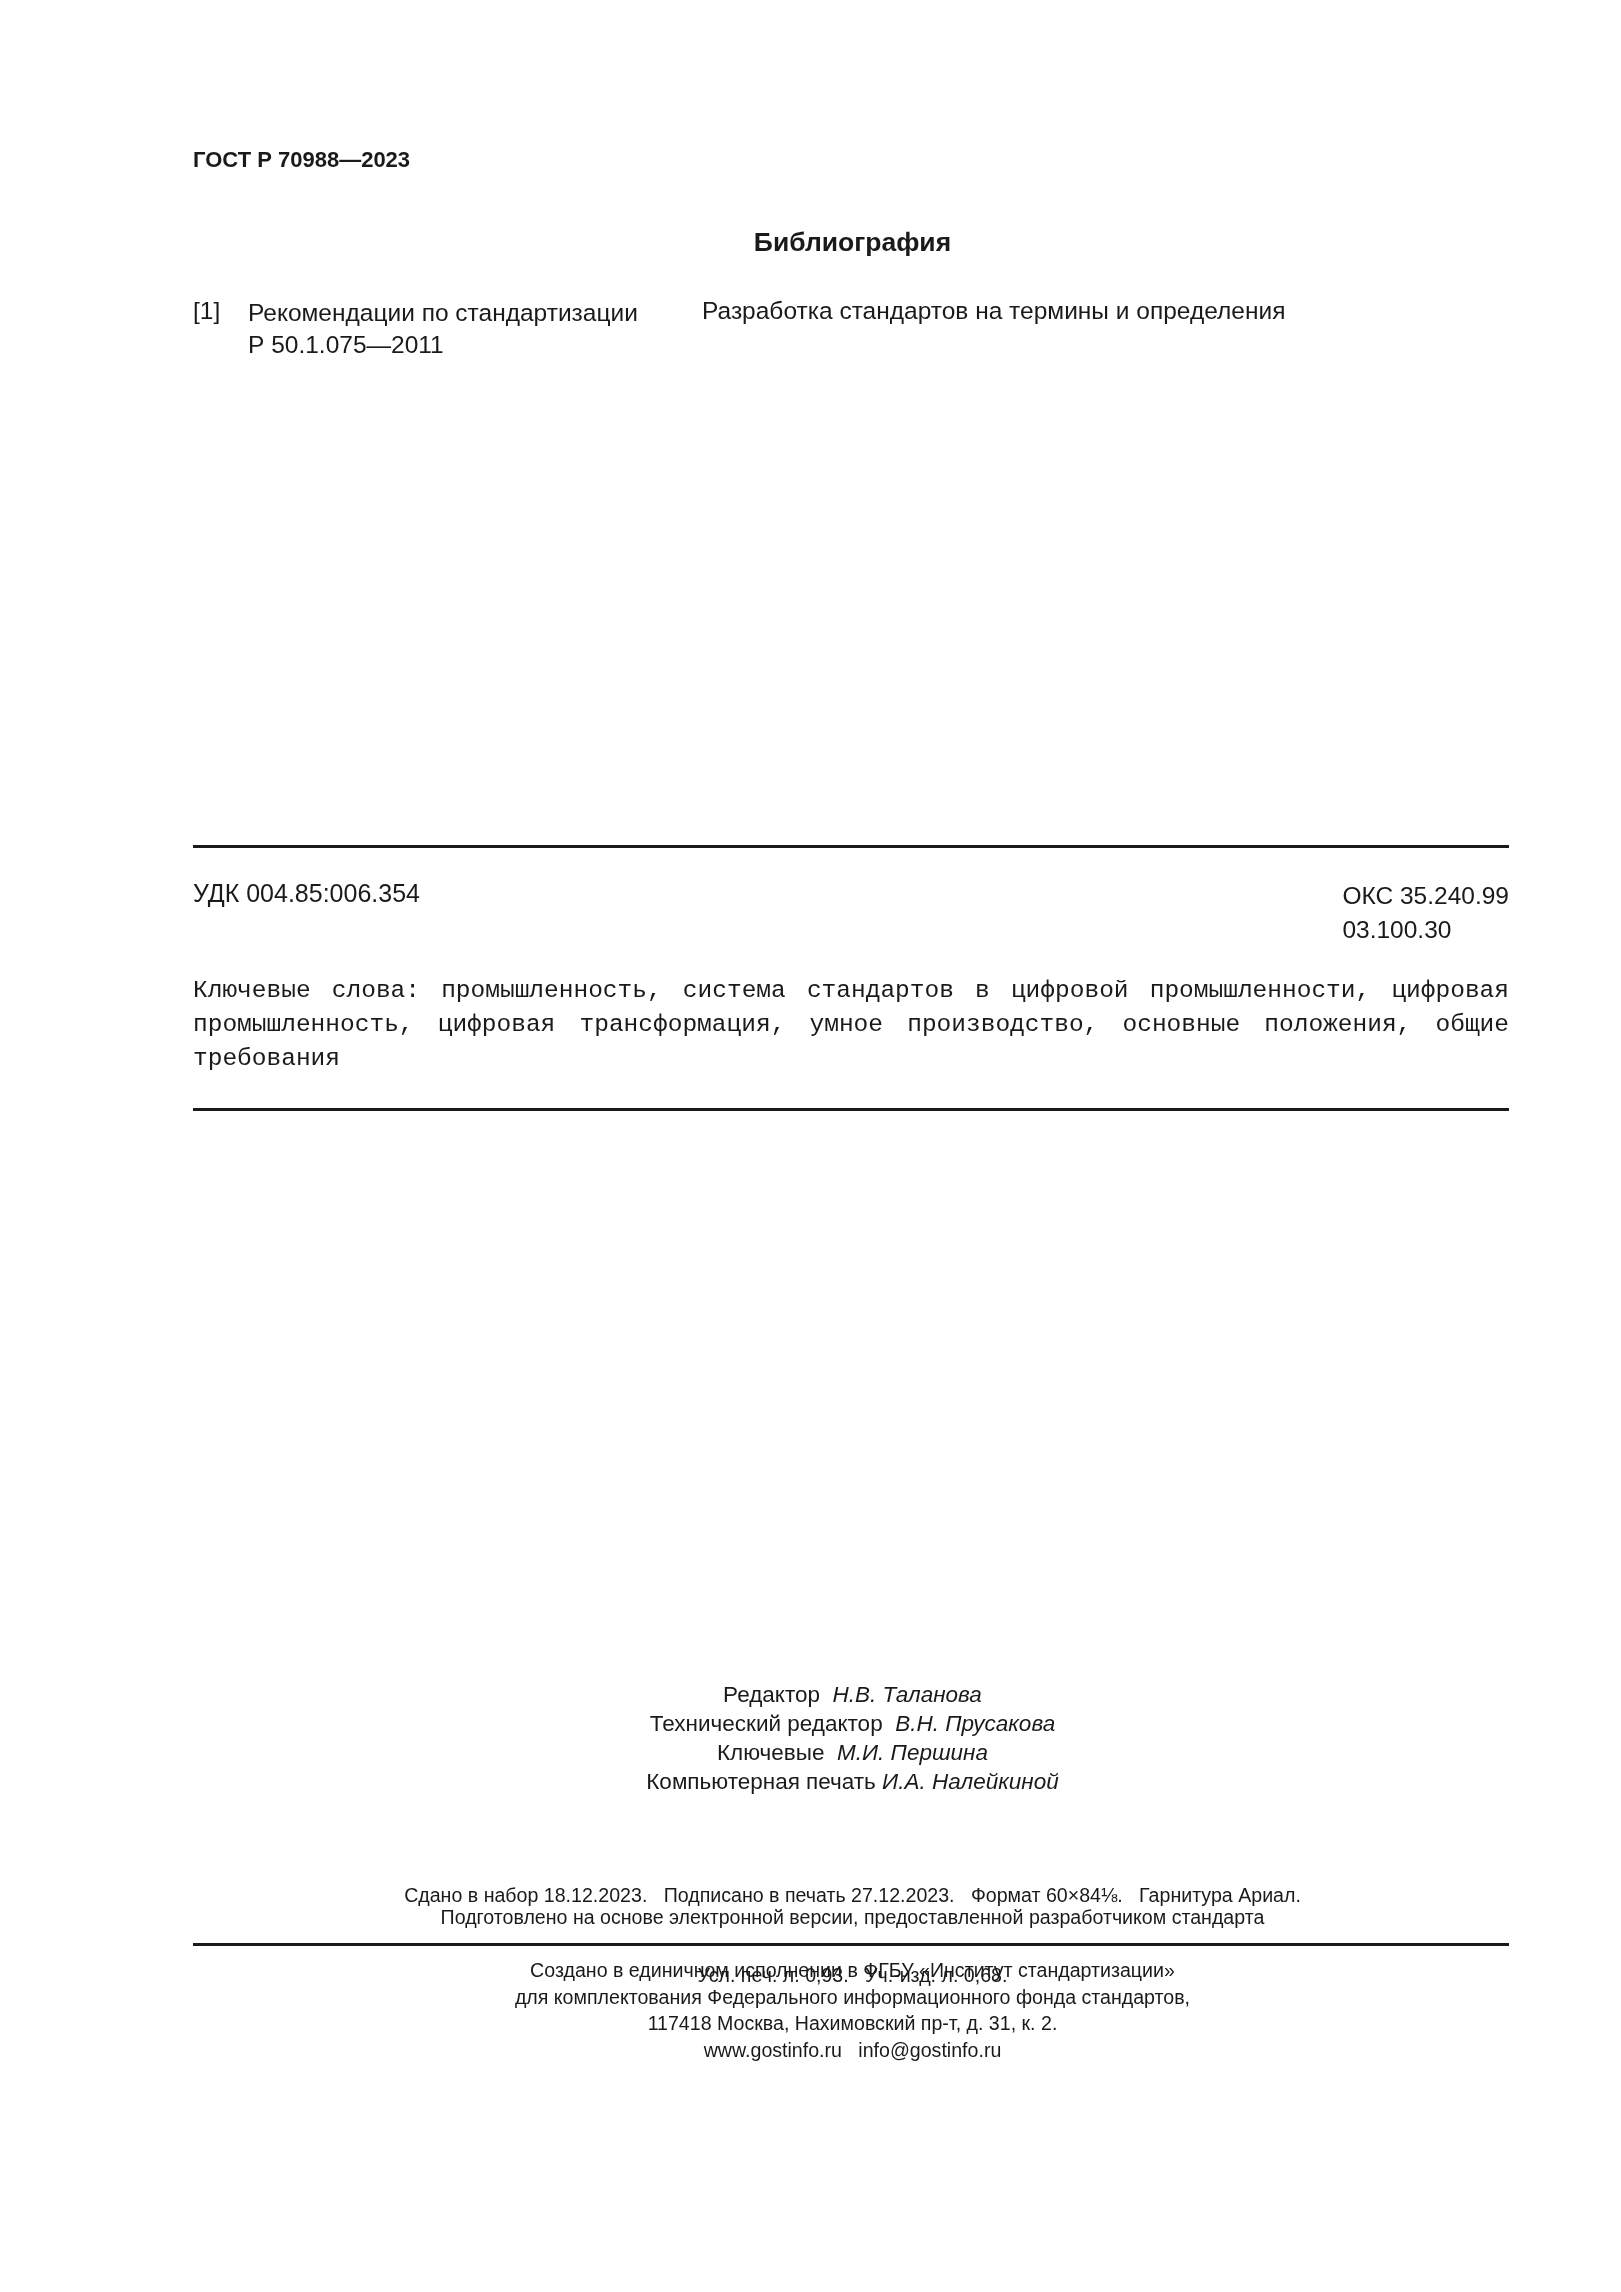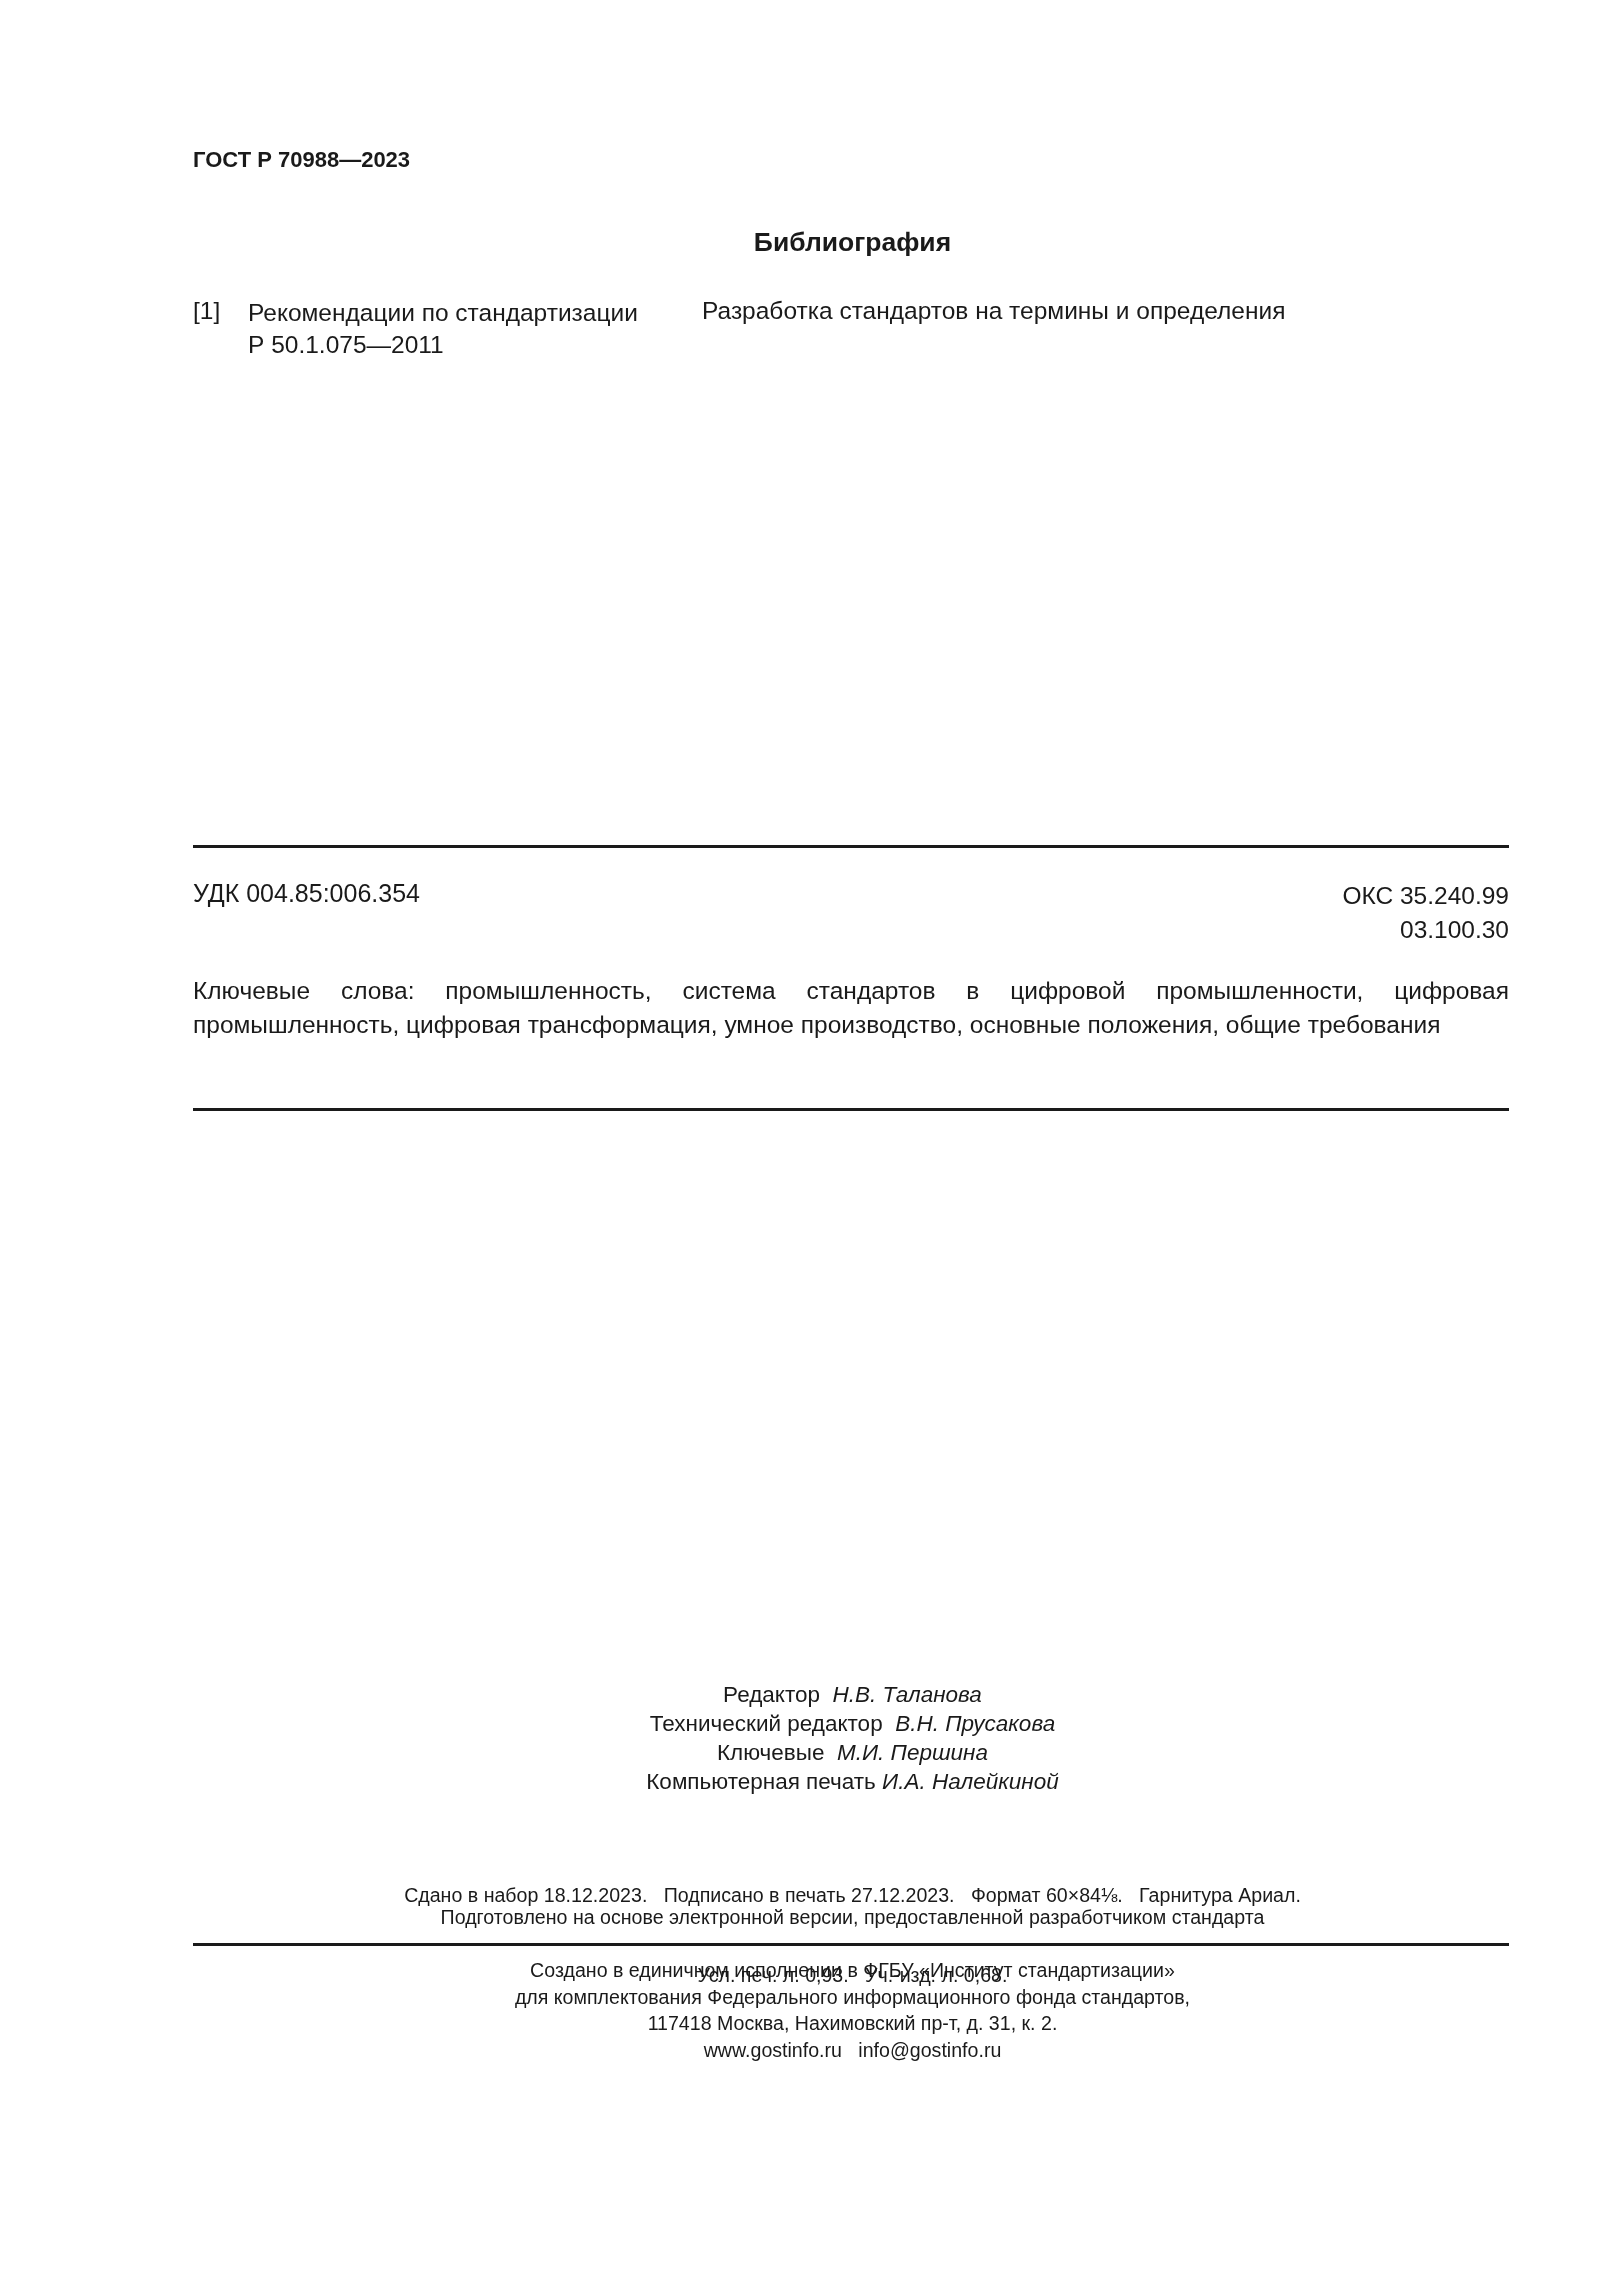--- a/index.html
+++ b/index.html
@@ -6,21 +6,21 @@
   body { width: 1621px; height: 2293px; position: relative; overflow: hidden;
          font-family: "Liberation Sans", sans-serif; color: #1a1a1a; }
   .abs { position: absolute; white-space: nowrap; }
   .std-id { left: 193px; top: 147px; font-size: 22px; font-weight: bold; }
   .bib-title { left: 0; width: 1705px; top: 227px; font-size: 26.5px; font-weight: bold; text-align: center; }
   .bib-num { left: 193px; top: 297px; font-size: 24.5px; }
   .bib-src { left: 248px; top: 297px; font-size: 24.5px; line-height: 32px; }
   .bib-desc { left: 702px; top: 297px; font-size: 24.5px; }
   .rule { position: absolute; left: 193px; width: 1316px; height: 2.9px; background: #1a1a1a; }
   .udk { left: 193px; top: 879px; font-size: 25px; }
-  .oks { right: 112px; top: 879px; font-size: 24.5px; text-align: right; line-height: 34px; }
+  .oks { right: 112px; top: 879px; font-size: 24.5px; line-height: 34px; }
   .keywords { position: absolute; left: 193px; top: 974px; width: 1316px; font-size: 24.5px;
               line-height: 34px; text-align: justify; }
   .credits { left: 0; width: 1705px; top: 1680px; font-size: 22.5px; text-align: center; line-height: 29px; }
   .credits i { font-style: italic; }
   .pub { left: 0; width: 1705px; top: 1829px; font-size: 19.6px; text-align: center; line-height: 26.5px; }
   .prepared { left: 0; width: 1705px; top: 1906px; font-size: 19.6px; text-align: center; }
   .created { left: 0; width: 1705px; top: 1957px; font-size: 19.6px; text-align: center; line-height: 26.5px; }
 </style>
 </head>
 <body>
@@ -37,21 +37,21 @@
 <div class="abs bib-desc">Разработка стандартов на термины и определения</div>
 
 <div class="rule" style="top: 845px;"></div>
 
 <div class="abs udk">УДК 004.85:006.354</div>
 <div class="abs oks">
   <div>ОКС 35.240.99</div>
   <div>03.100.30</div>
 </div>
 
-<div class="keywords" lang="ru" style="hyphens: auto;">Ключевые слова: промышленность, система стандартов в цифровой промышленности, цифровая промышленность, цифровая трансформация, умное производство, основные положения, общие требования</div>
+<div class="keywords" lang="ru" style="hyphens: auto; font-family: Liberation Mono, monospace;">Ключевые слова: промышленность, система стандартов в цифровой промышленности, цифровая промышленность, цифровая трансформация, умное производство, основные положения, общие требования</div>
 
 <div class="rule" style="top: 1108px;"></div>
 
 <div class="abs credits">
   <div><span>Редактор</span>&nbsp; <i>Н.В. Таланова</i></div>
   <div><span>Технический редактор</span>&nbsp; <i>В.Н. Прусакова</i></div>
   <div><span>Ключевые</span>&nbsp; <i>М.И. Першина</i></div>
   <div><span>Компьютерная печать</span> <i>И.А. Налейкиной</i></div>
 </div>
 

